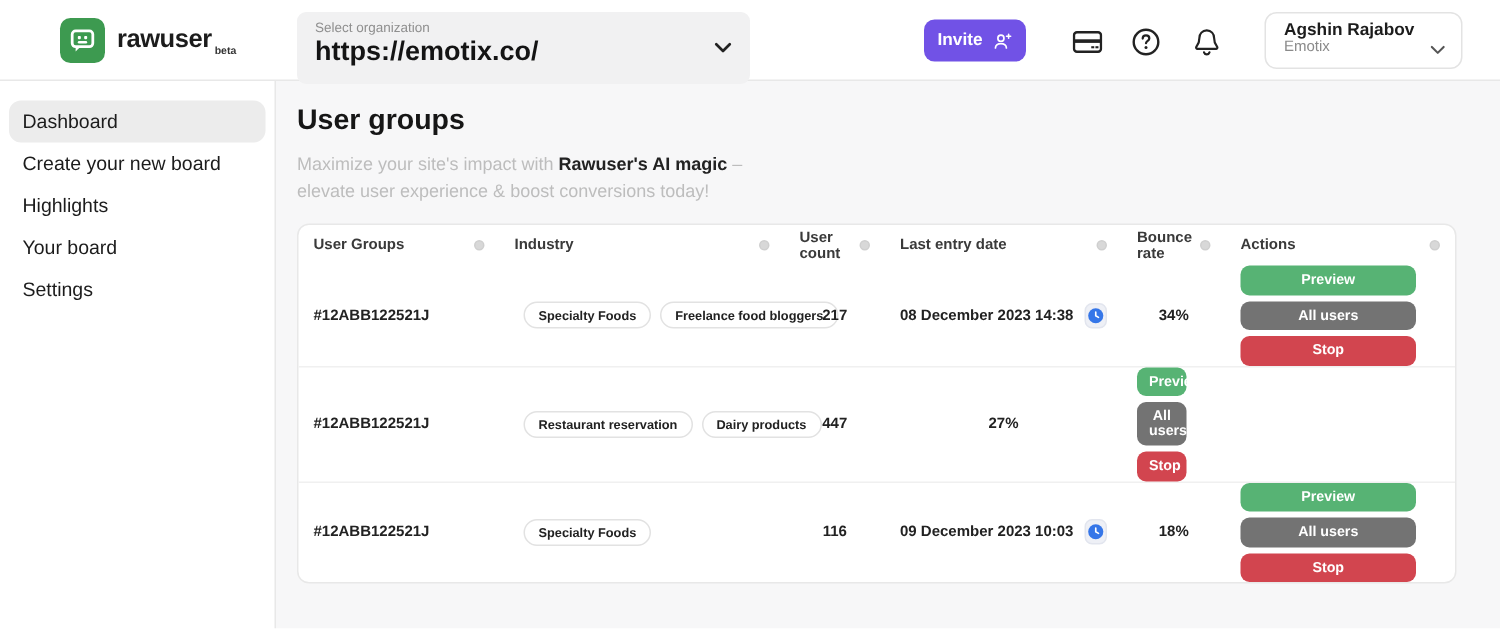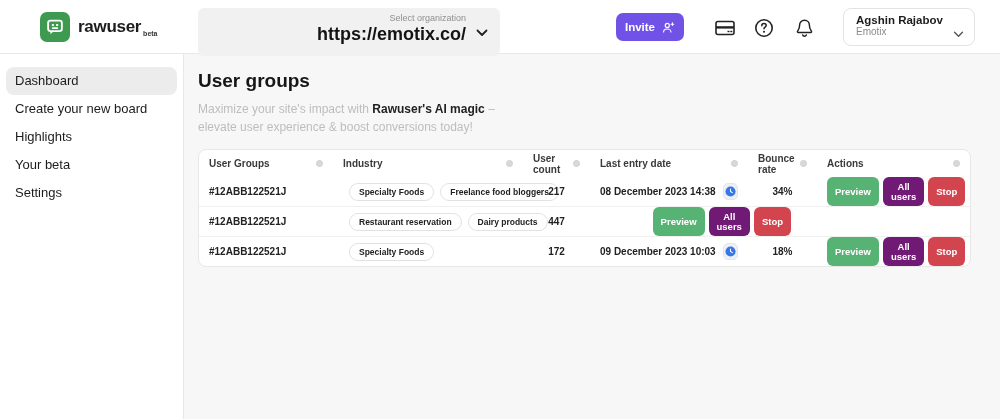--- a/index.html
+++ b/index.html
@@ -9,21 +9,21 @@
 
   
   .header { position:absolute; left:0; top:0; width:1000px; height:54px;
     background:#fff; border-bottom:1px solid #e8e8e8; z-index:2; }
   .logo-wrap { position:absolute; left:40px; top:12px; display:flex; align-items:center; gap:8px; }
   .logo-badge { width:30px; height:30px; background:#3d9a50; border-radius:7px;
     display:flex; align-items:center; justify-content:center; }
   .brand { font-size:17px; font-weight:700; letter-spacing:-0.3px; }
   .beta { font-size:7px; font-weight:700; color:#333; margin-left:2px; vertical-align:sub; }
   .org-select { position:absolute; left:198px; top:8px; width:302px; height:48px;
-    background:#f1f1f2; border-radius:6px; padding:5px 34px 5px 12px; cursor:pointer;text-align:right; }
+    background:#f1f1f2; border-radius:6px; padding:5px 34px 5px 12px; cursor:pointer; }
   .org-label { font-size:9px; color:#8f8f8f; margin-bottom:1px; }
   .org-value { font-size:18px; font-weight:700; color:#141414; }
   .org-chevron { position:absolute; right:12px; top:15px; }
   .invite-btn { position:absolute; left:616px; top:13px; height:28px; width:68px;
     background:#7152e6; border:none; border-radius:7px; color:#fff; font-size:11.5px;
     font-weight:700; display:flex; align-items:center; justify-content:center; gap:7px;
     cursor:pointer; font-family:inherit; }
   .hd-icon { position:absolute; top:17px; width:22px; height:22px; display:flex;
     align-items:center; justify-content:center; cursor:pointer; }
   .hd-icon.card { left:714px; }
@@ -61,25 +61,25 @@
     border:1px solid #cfcfcf; flex:0 0 auto; }
   .td { padding:0 10px; font-size:10px; color:#222; }
   .td.id { font-weight:700; }
   .td.tags { display:flex; gap:6px; padding-left:16px; flex-wrap:nowrap; }
   .tag { border:1px solid #e2e2e2; border-radius:10px; padding:3px 9px;
     font-size:8.5px; font-weight:600; color:#222; background:#fff; white-space:nowrap; }
   .td.count, .td.bounce { text-align:center; font-weight:700; }
   .td.date { font-weight:700; display:flex; align-items:center; gap:7px; white-space:nowrap; }
   .clock-chip { width:17px; height:17px; background:#eef0f6; border:1px solid #e2e5ee;
     border-radius:5px; display:flex; align-items:center; justify-content:center; }
-  .td.actions { display:flex; gap:4px; justify-content:flex-end; padding-right:26px; }
+  .td.actions { display:flex; gap:4px; justify-content:flex-end; padding-right:26px;flex-direction:column; }
   .act { border:none; border-radius:6px; color:#fff; font-size:9.5px; font-weight:700;
     padding:5px 8px; cursor:pointer; font-family:inherit; line-height:1; }
   .act-green { background:#57b374; }
-  .act-purple { background:#701a75; }
+  .act-purple { background:#737373; }
   .act-red { background:#d2454f; }
 </style>
 </head>
 <body>
 
 <div class="page">
 
   <div class="header">
     <div class="logo-wrap">
       <div class="logo-badge">
@@ -145,21 +145,21 @@
             <path d="M1.5 1.5 L6 6 L10.5 1.5" stroke="#555" stroke-width="1.6" stroke-linecap="round" stroke-linejoin="round"></path>
           </svg>
       </span>
     </div>
   </div>
 
   <div class="sidebar" id="sidebar-nav">
       <div class="side-item active">Dashboard</div>
       <div class="side-item">Create your new board</div>
       <div class="side-item">Highlights</div>
-      <div class="side-item">Your beta</div>
+      <div class="side-item">Your board</div>
       <div class="side-item">Settings</div>
     </div>
 
   <div class="main">
     <div class="page-title">User groups</div>
     <div class="subtitle">
       <span>Maximize your site's impact with </span><b>Rawuser's AI magic</b><span> –</span><br>
       <span>elevate user experience &amp; boost conversions today!</span>
     </div>
 
@@ -228,21 +228,21 @@
               <button class="act act-purple">All users</button>
               <button class="act act-red">Stop</button>
             </div>
   </div>
 
   <div class="tr">
     <div class="td id">#12ABB122521J</div>
     <div class="td tags">
               <span class="tag">Specialty Foods</span>
             </div>
-    <div class="td count">172</div>
+    <div class="td count">116</div>
     <div class="td date">
       <span>09 December 2023 10:03</span>
       <span class="clock-chip">
         <svg width="11" height="11" viewBox="0 0 12 12" fill="none">
           <circle cx="6" cy="6" r="5.5" fill="#3576e8"></circle>
           <path d="M6 3.4 V6 L8 7.2" stroke="#fff" stroke-width="1.2" stroke-linecap="round"></path>
         </svg>
       </span>
     </div>
     <div class="td bounce">18%</div>

